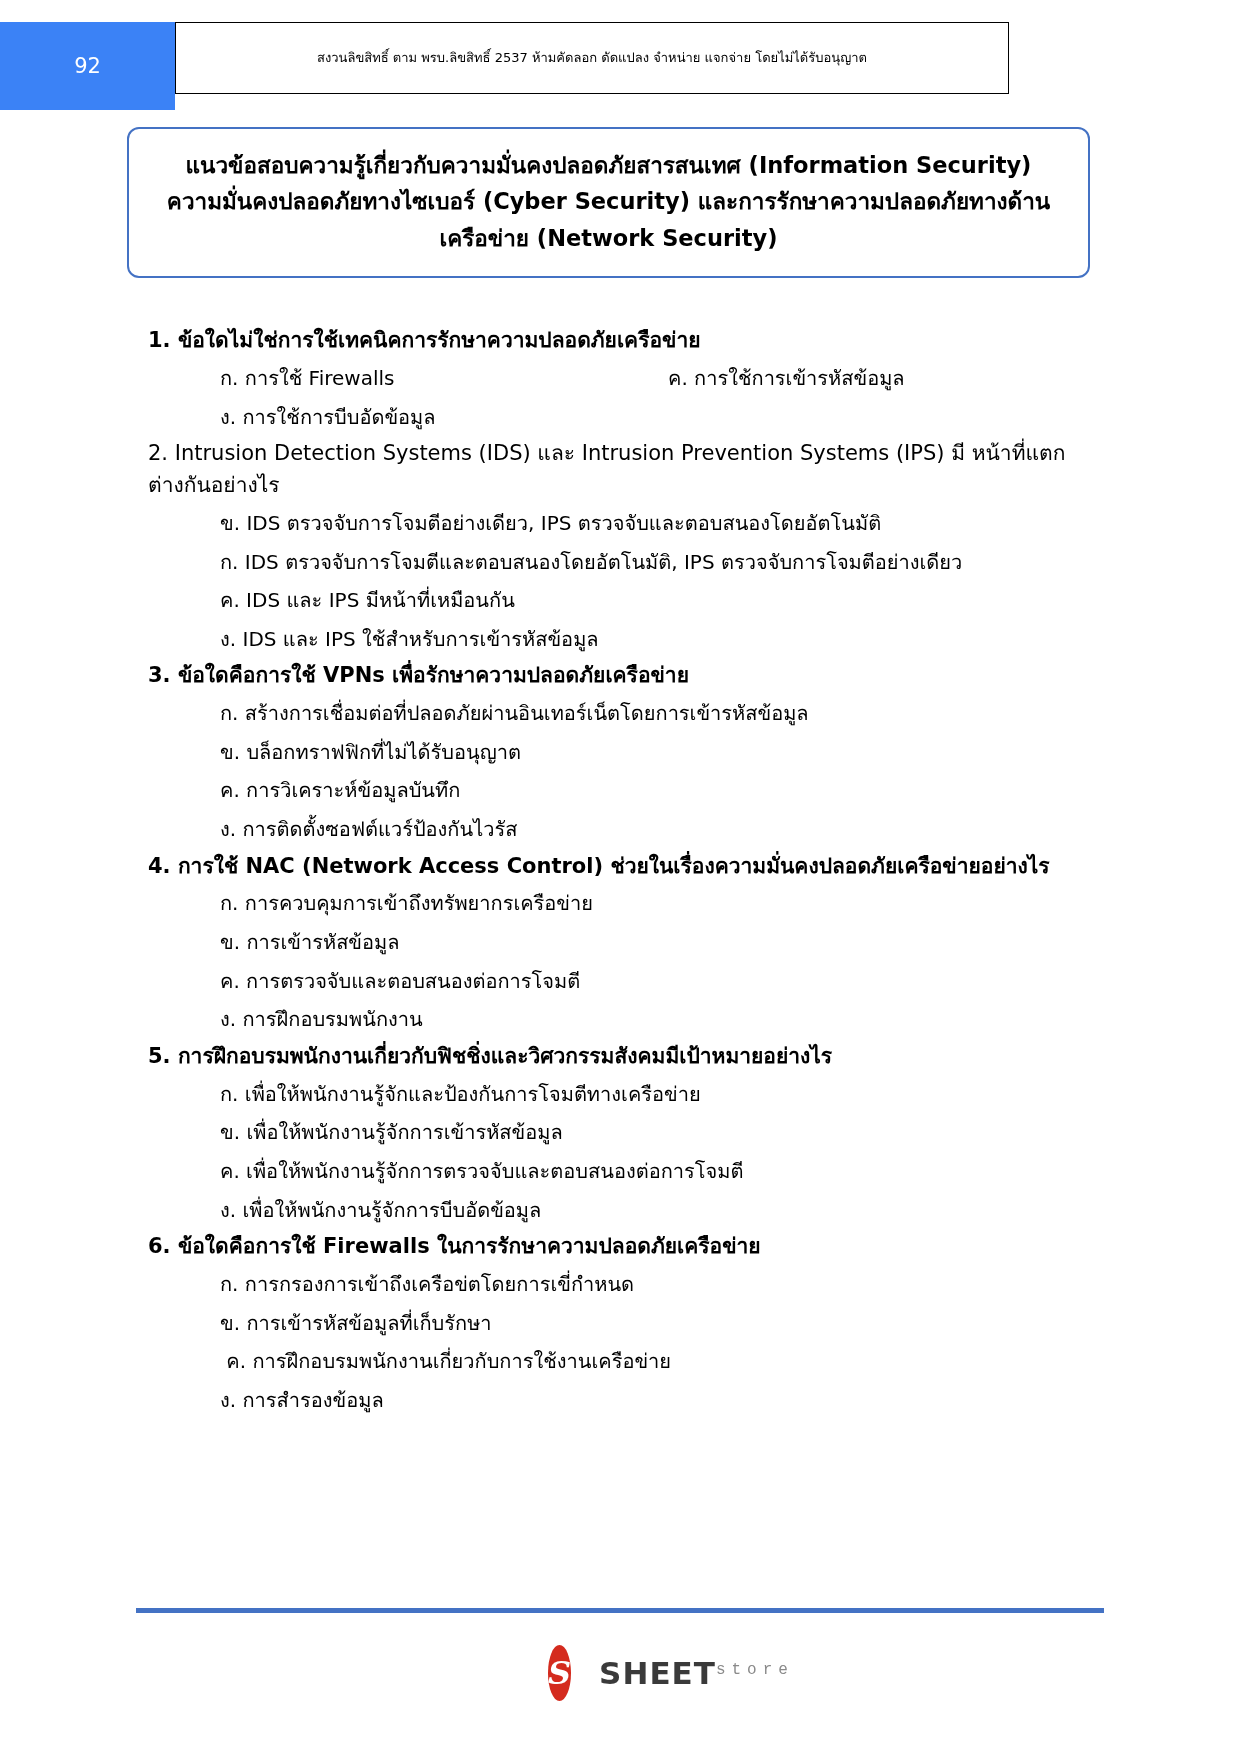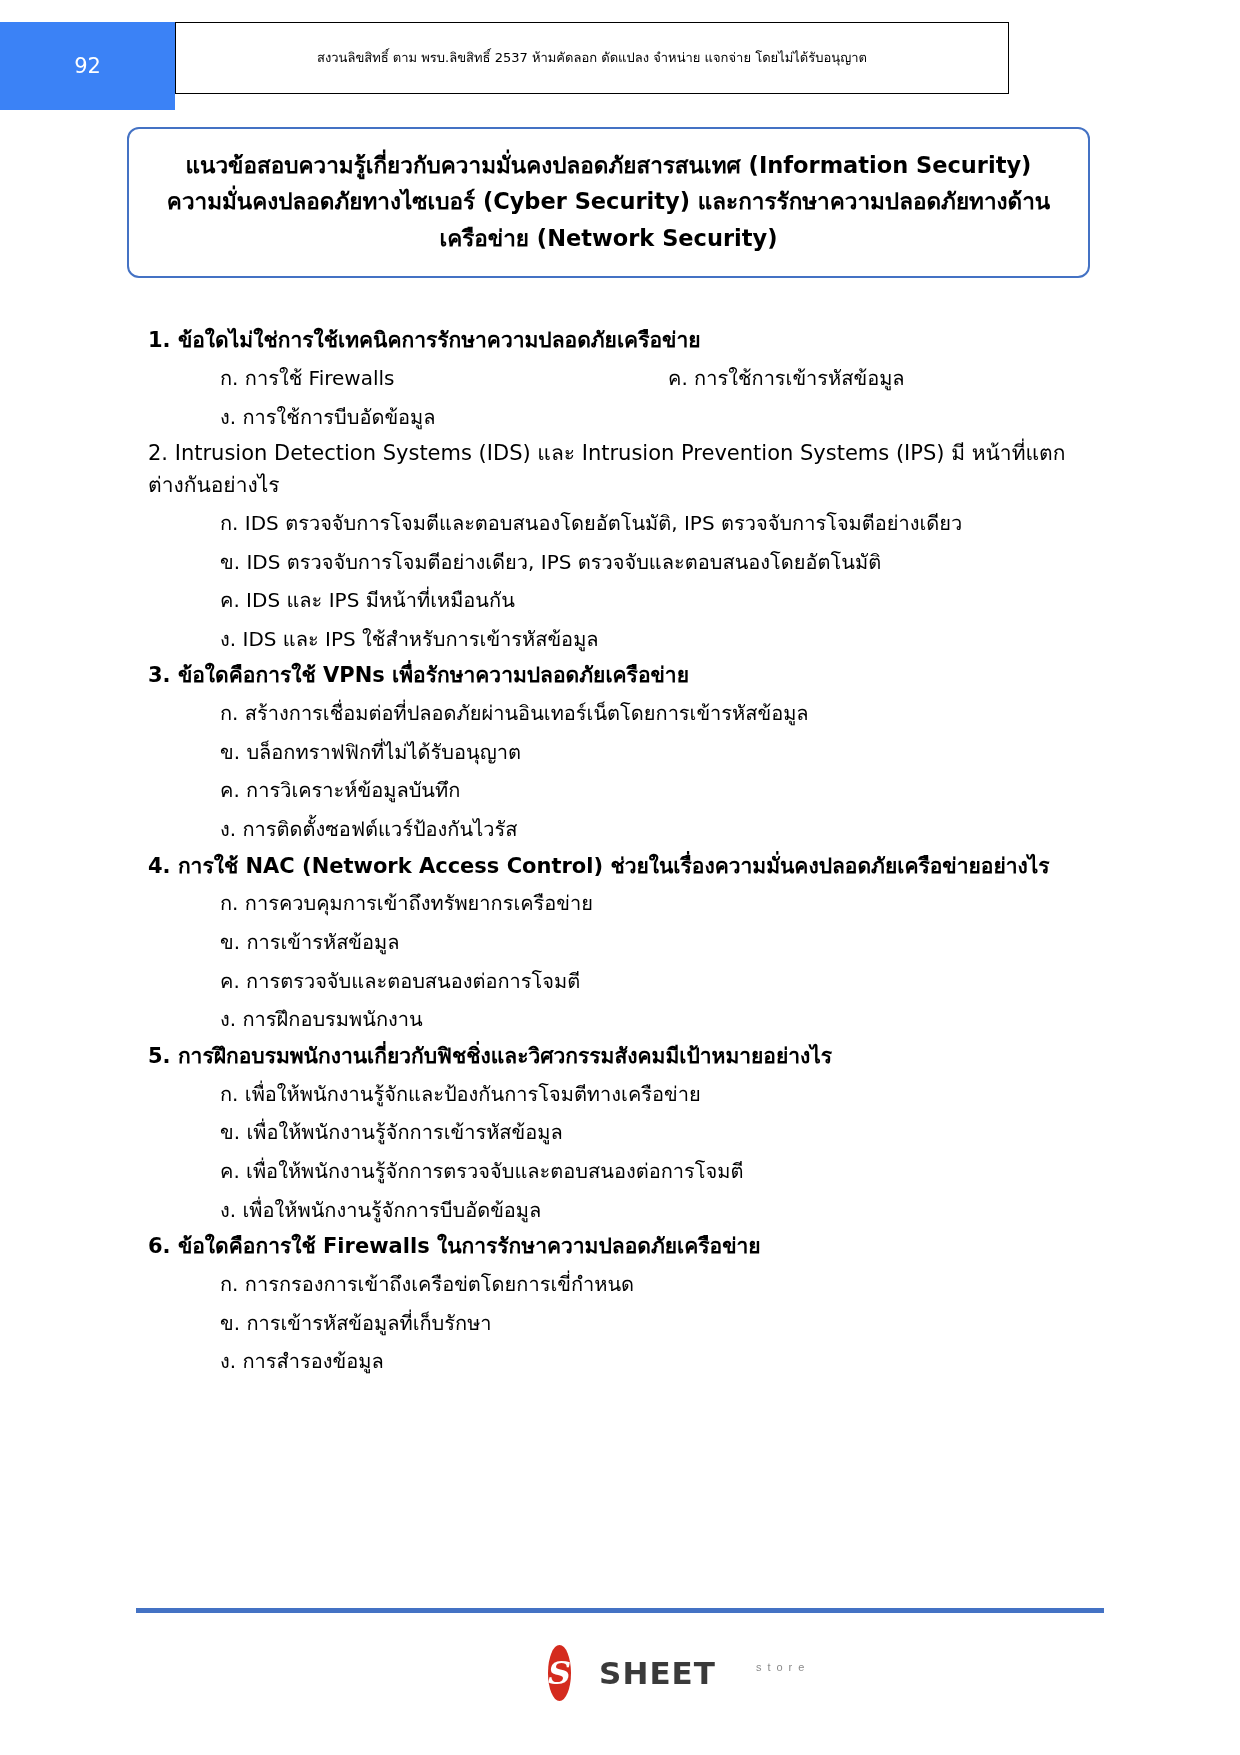--- a/index.html
+++ b/index.html
@@ -158,27 +158,26 @@
   }
   .logo-sheet {
     font-size: 31px;
     font-weight: bold;
     letter-spacing: 1px;
     color: #3a3a3a;
     line-height: 1;
     font-family: "DejaVu Sans", sans-serif;
   }
   .logo-store {
-    font-size: 11px;
+    font-size: 16px;
     letter-spacing: 6px;
     color: #8a8a8a;
     line-height: 1;
     margin-top: 4px;
-    font-family: Liberation Sans, sans-serif;
-    margin-left: 40px;
+    font-family: Liberation Mono, monospace;
   }
 </style>
 </head>
 <body>
 
 <div class="header">
   <div class="page-number-box">92</div>
   <div class="copyright-box">
     <div class="copyright-text">สงวนลิขสิทธิ์ ตาม พรบ.ลิขสิทธิ์ 2537 ห้ามคัดลอก ดัดแปลง จำหน่าย แจกจ่าย โดยไม่ได้รับอนุญาต</div>
   </div>
@@ -195,22 +194,22 @@
     <div class="choices two-col">
       <div class="choice">ก. การใช้ Firewalls</div>
       <div class="choice">ค. การใช้การเข้ารหัสข้อมูล</div>
       <div class="choice">ง. การใช้การบีบอัดข้อมูล</div>
     </div>
   </div>
 
   <div class="q-block">
     <p class="q-text normal-weight">2. Intrusion Detection Systems (IDS) และ  Intrusion Prevention Systems (IPS) มี หน้าที่แตกต่างกันอย่างไร</p>
     <div class="choices">
+      <div class="choice">ข. IDS ตรวจจับการโจมตีอย่างเดียว, IPS ตรวจจับและตอบสนองโดยอัตโนมัติ</div>
       <div class="choice">ก. IDS ตรวจจับการโจมตีและตอบสนองโดยอัตโนมัติ, IPS ตรวจจับการโจมตีอย่างเดียว</div>
-      <div class="choice">ข. IDS ตรวจจับการโจมตีอย่างเดียว, IPS ตรวจจับและตอบสนองโดยอัตโนมัติ</div>
       <div class="choice">ค. IDS และ IPS มีหน้าที่เหมือนกัน</div>
       <div class="choice">ง. IDS และ IPS ใช้สำหรับการเข้ารหัสข้อมูล</div>
     </div>
   </div>
 
   <div class="q-block">
     <p class="q-text">3. ข้อใดคือการใช้ VPNs เพื่อรักษาความปลอดภัยเครือข่าย</p>
     <div class="choices">
       <div class="choice">ก. สร้างการเชื่อมต่อที่ปลอดภัยผ่านอินเทอร์เน็ตโดยการเข้ารหัสข้อมูล</div>
       <div class="choice">ข. บล็อกทราฟฟิกที่ไม่ได้รับอนุญาต</div>
@@ -237,20 +236,21 @@
       <div class="choice">ค. เพื่อให้พนักงานรู้จักการตรวจจับและตอบสนองต่อการโจมตี</div>
       <div class="choice">ง. เพื่อให้พนักงานรู้จักการบีบอัดข้อมูล</div>
     </div>
   </div>
 
   <div class="q-block">
     <p class="q-text">6. ข้อใดคือการใช้ Firewalls ในการรักษาความปลอดภัยเครือข่าย</p>
     <div class="choices">
       <div class="choice">ก. การกรองการเข้าถึงเครือข่ตโดยการเขี่กำหนด</div>
       <div class="choice">ข. การเข้ารหัสข้อมูลที่เก็บรักษา</div>
+      <div class="choice"> ค. การฝึกอบรมพนักงานเกี่ยวกับการใช้งานเครือข่าย</div>
       <div class="choice">ง. การสำรองข้อมูล</div>
     </div>
   </div>
 
 </div>
 
 <div class="footer-rule"></div>
 <div class="footer-logo">
   <div class="logo-mark">S</div>
   <div class="logo-divider"></div>

